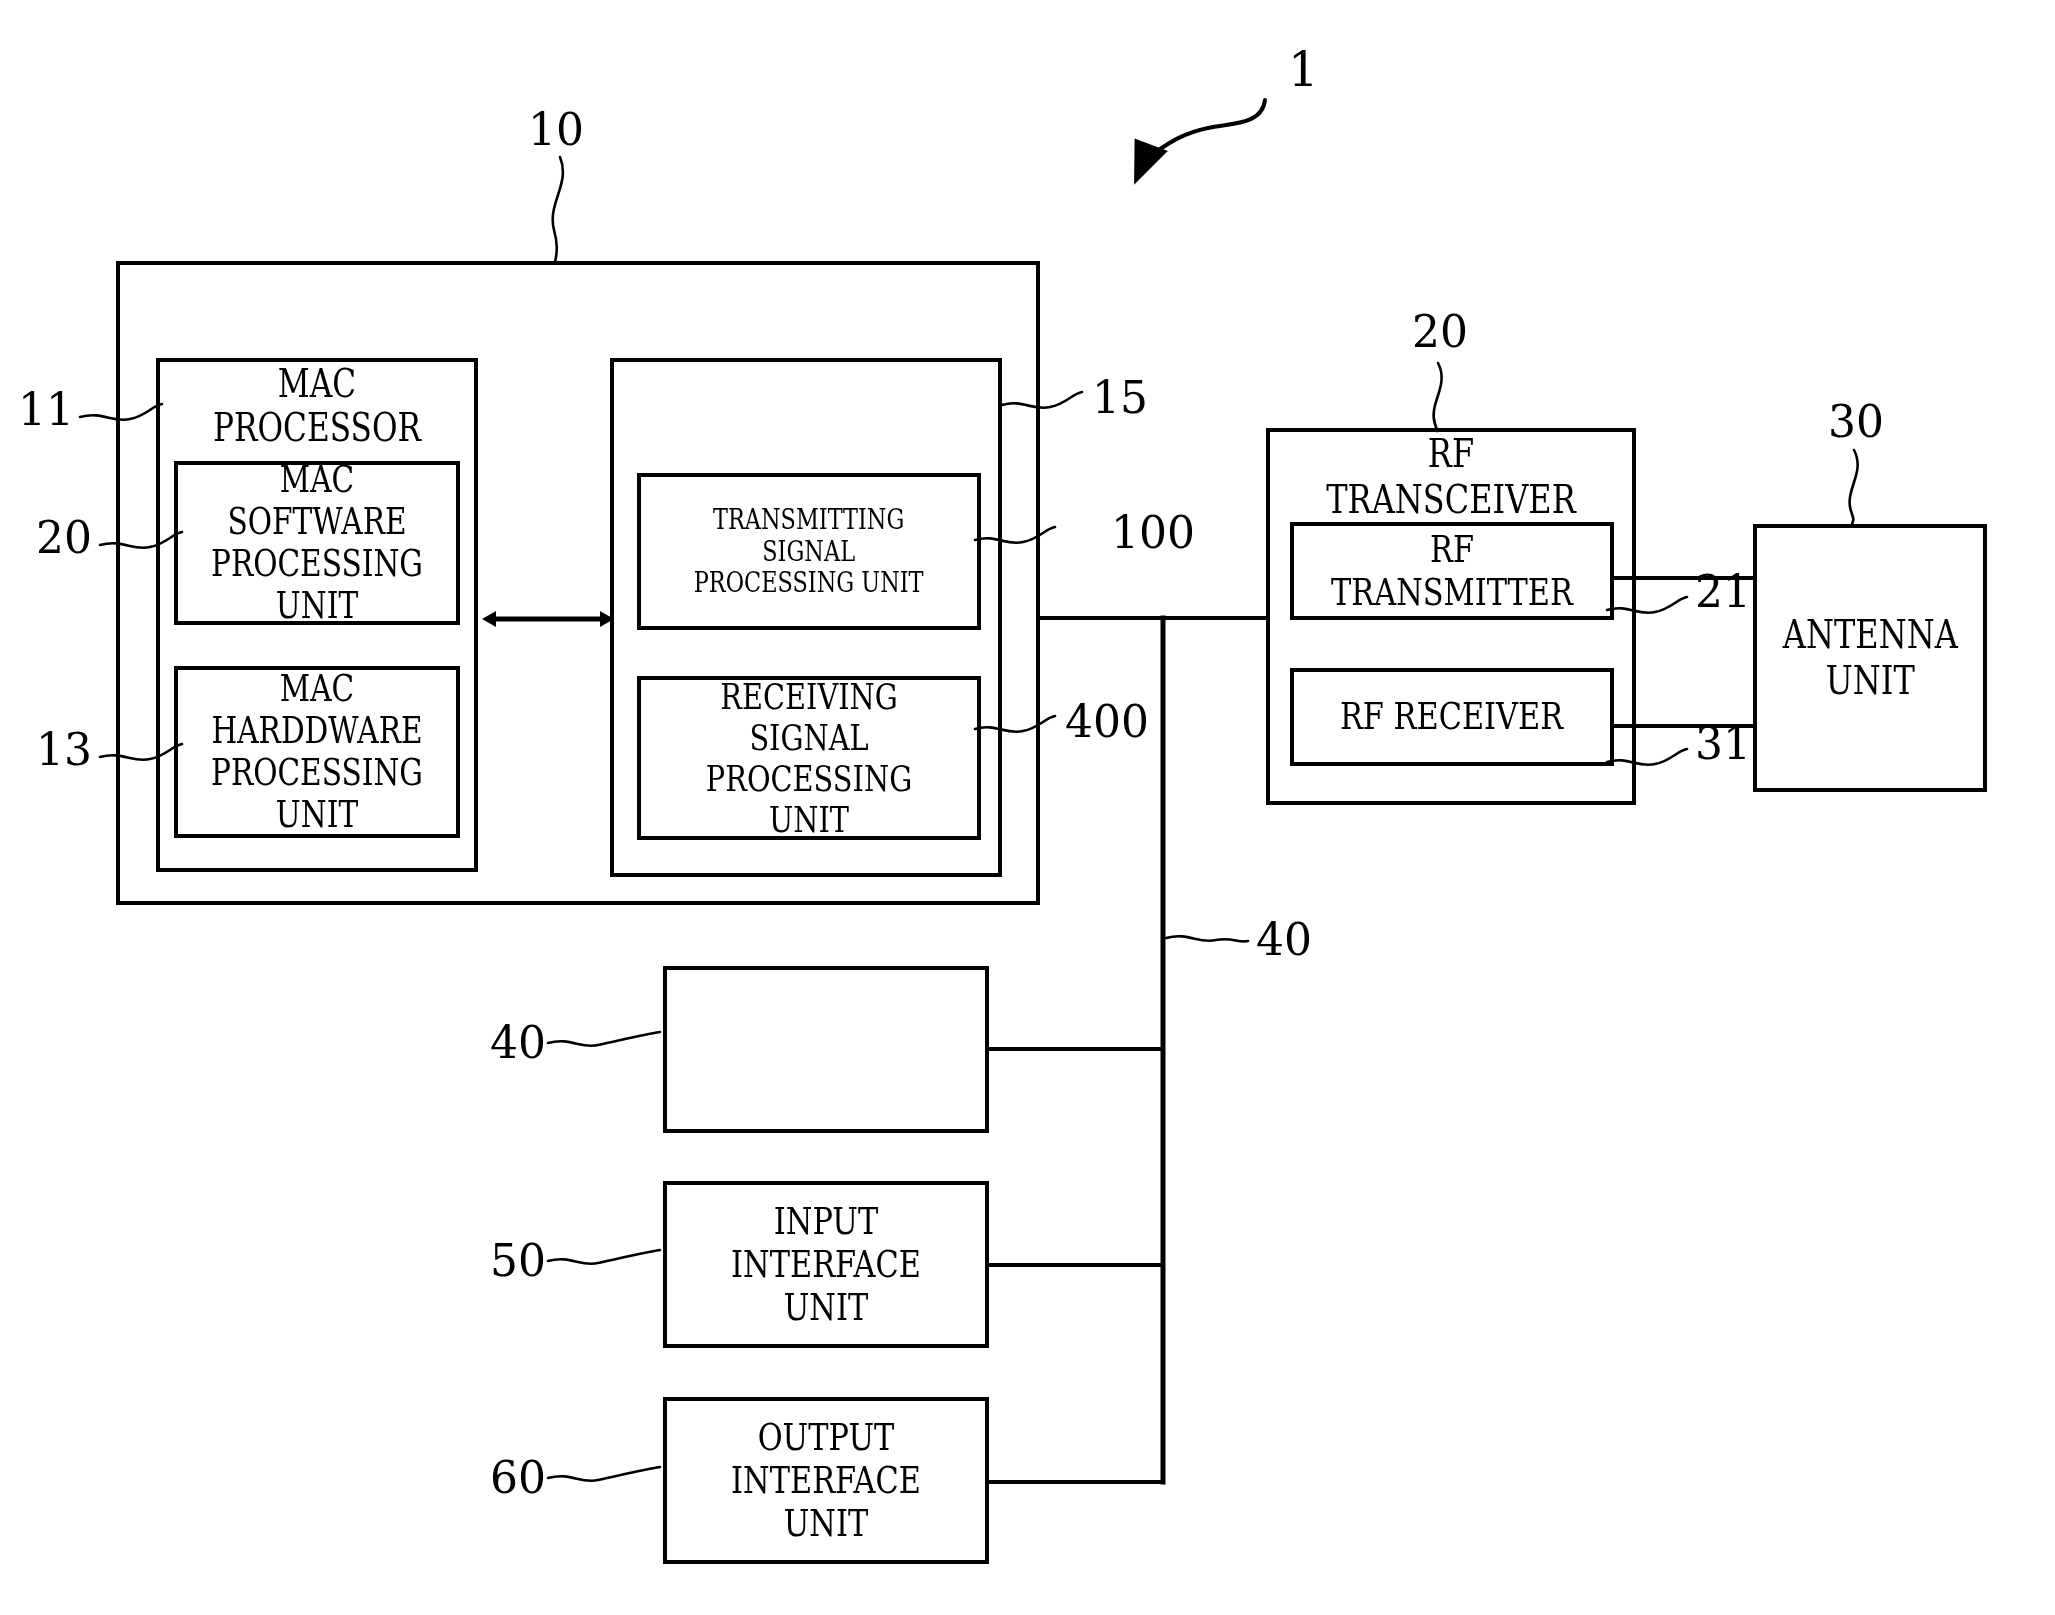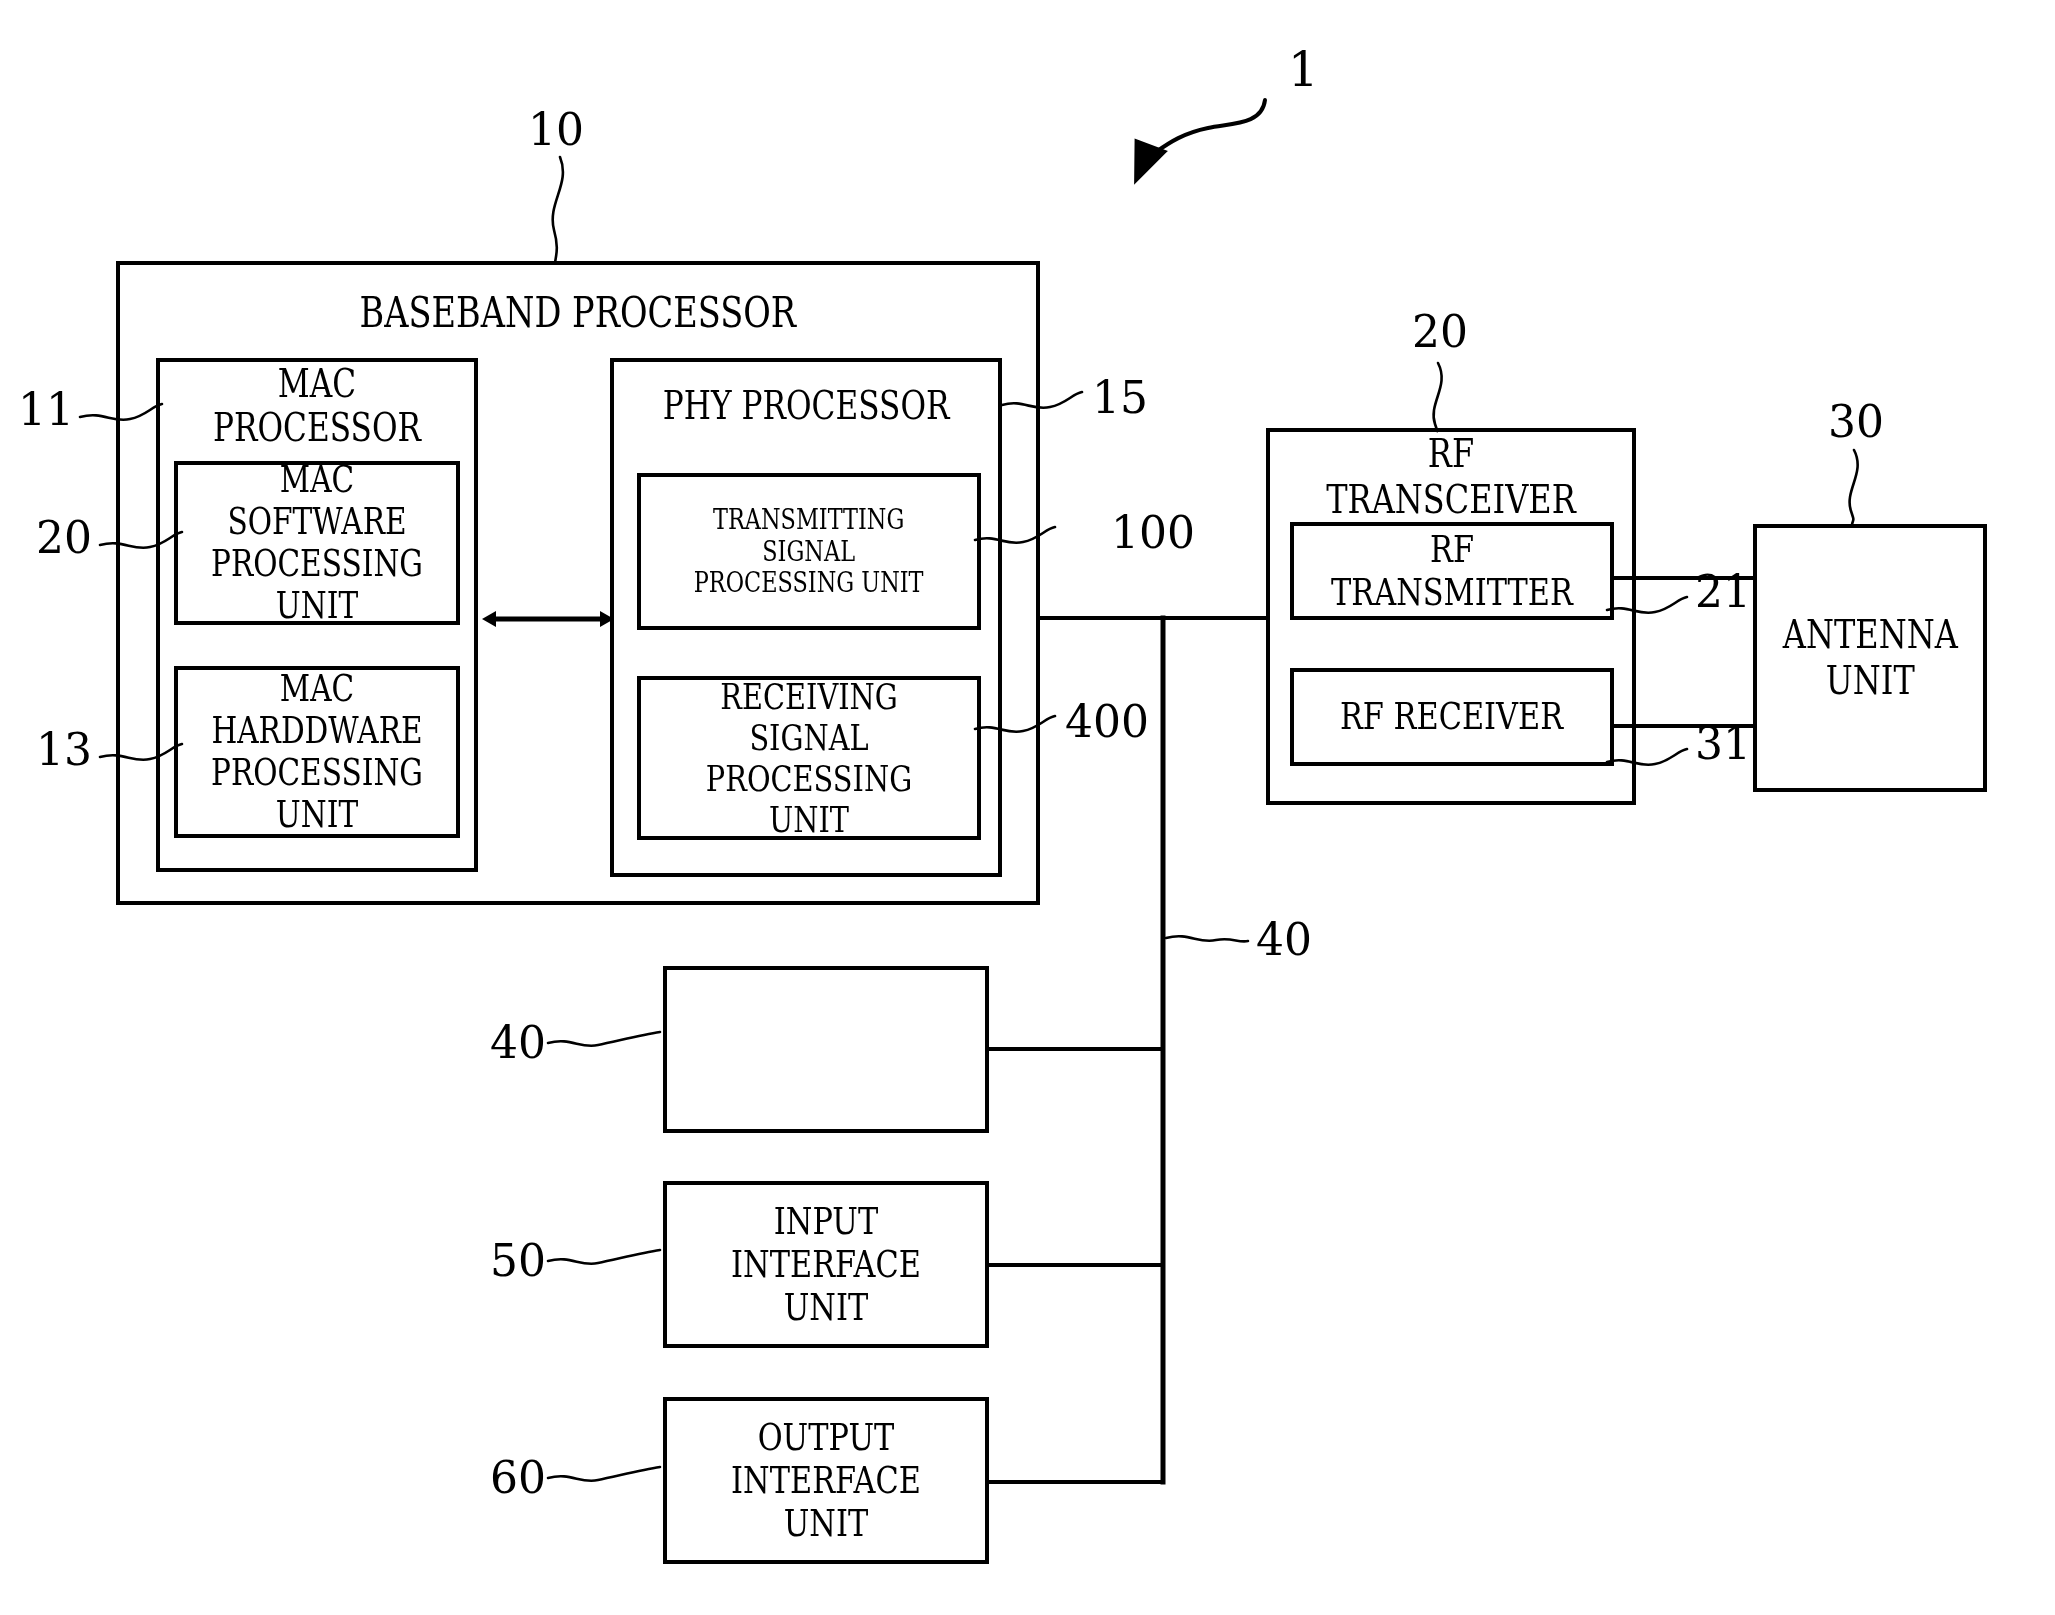--- a/index.html
+++ b/index.html
@@ -142,23 +142,20 @@
       <path d="M1265,100 C1262,125 1232,123 1208,128 C1184,133 1170,142 1156,152"></path>
     </g>
     <path d="M1160,144 L1145,183 L1129,146 Z" fill="#000" stroke="#000" stroke-width="3" stroke-linejoin="miter" transform="rotate(24 1145 160)"></path>
 
   </svg>
 
   <div class="refnum" style="left:1288px; top:45px; font-size:48px;">1</div>
 
   <div class="refnum" style="left:528px; top:108px;">10</div>
 
-  <div class="boxlbl" style="left:118px; top:285px; width:920px; height:56px; font-size:42px;">
-    <span>BASEBAND PROCESSOR</span>
-  </div>
 
   <div class="refnum" style="left:18px; top:388px;">11</div>
 
   <div class="boxlbl" style="left:158px; top:380px; width:318px; height:52px; font-size:39px;">
     <span>MAC PROCESSOR</span>
   </div>
 
   <div class="refnum" style="left:36px; top:516px;">20</div>
 
   <div class="boxlbl" style="left:176px; top:463px; width:282px; height:160px; font-size:37px;">
@@ -170,23 +167,20 @@
   <div class="refnum" style="left:36px; top:728px;">13</div>
 
   <div class="boxlbl" style="left:176px; top:668px; width:282px; height:168px; font-size:37px;">
     <span>MAC HARDDWARE
 PROCESSING
 UNIT</span>
   </div>
 
   <div class="refnum" style="left:1092px; top:376px;">15</div>
 
-  <div class="boxlbl" style="left:612px; top:380px; width:388px; height:52px; font-size:39px;">
-    <span>PHY PROCESSOR</span>
-  </div>
 
   <div class="refnum" style="left:1111px; top:511px;">100</div>
 
   <div class="boxlbl" style="left:639px; top:475px; width:340px; height:153px; font-size:28px;">
     <span>TRANSMITTING
 SIGNAL
 PROCESSING UNIT</span>
   </div>
 
   <div class="refnum" style="left:1065px; top:700px;">400</div>

